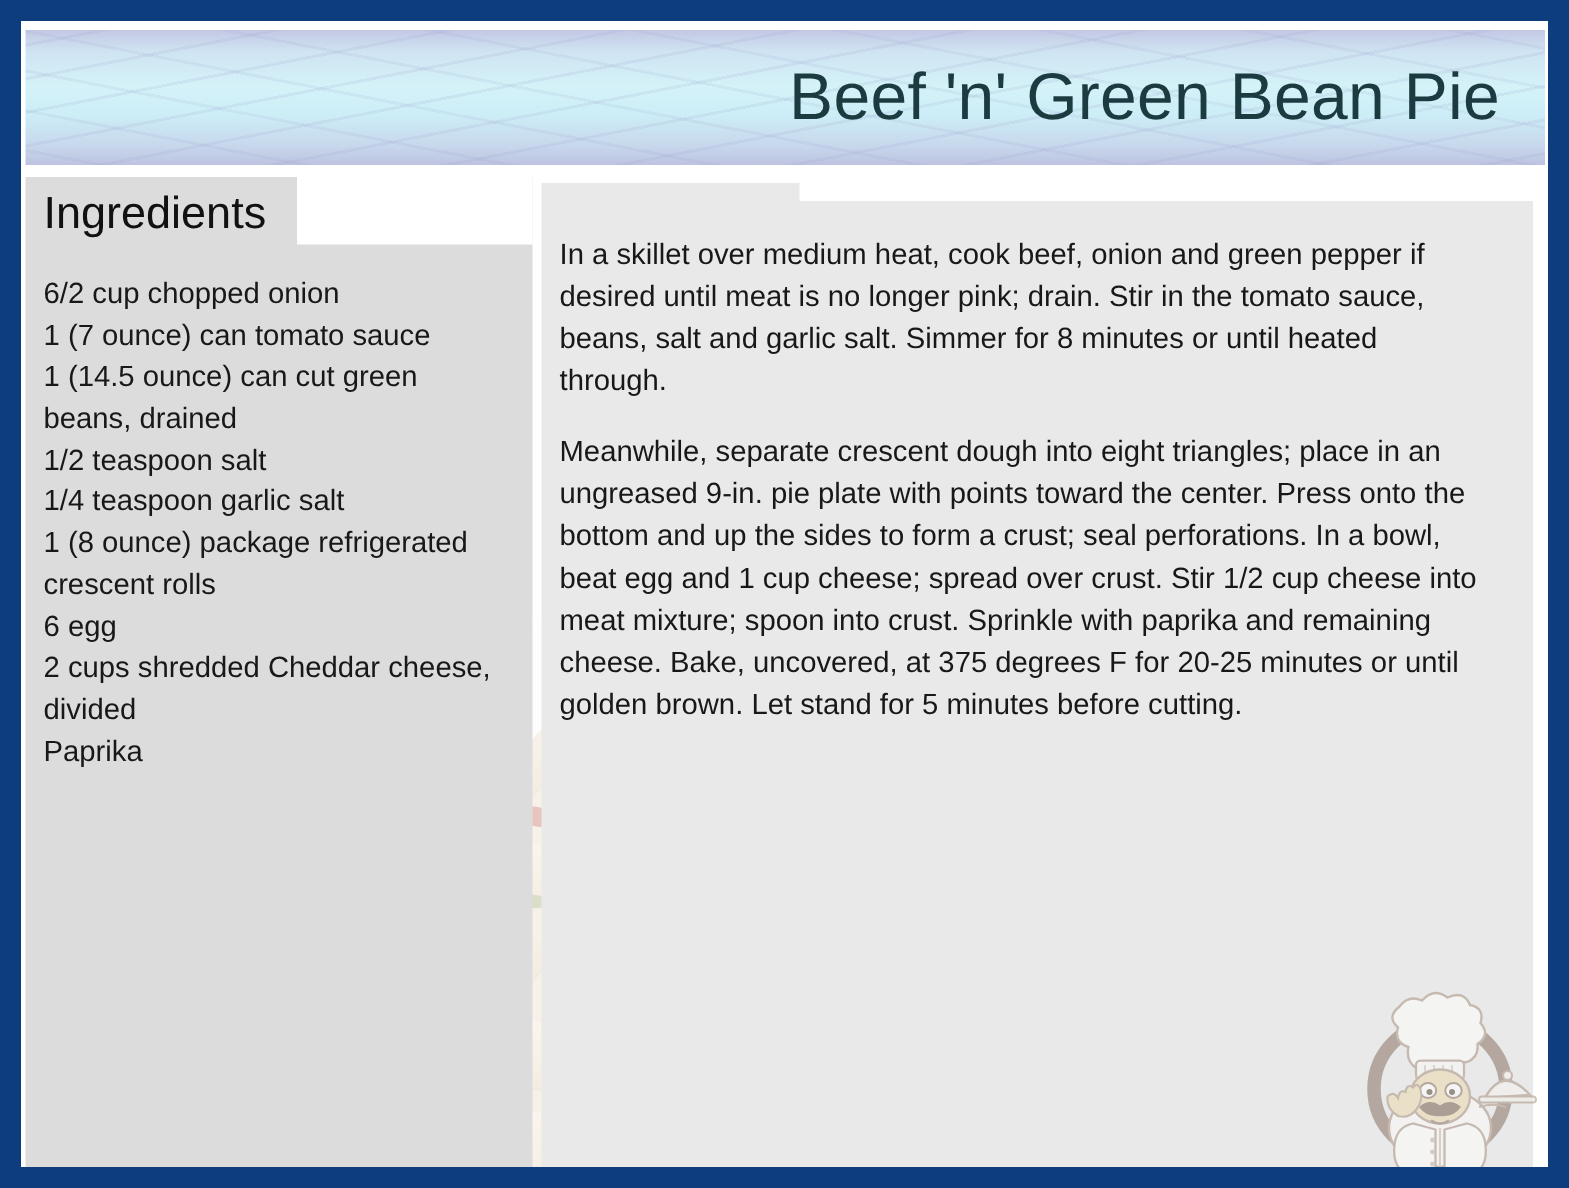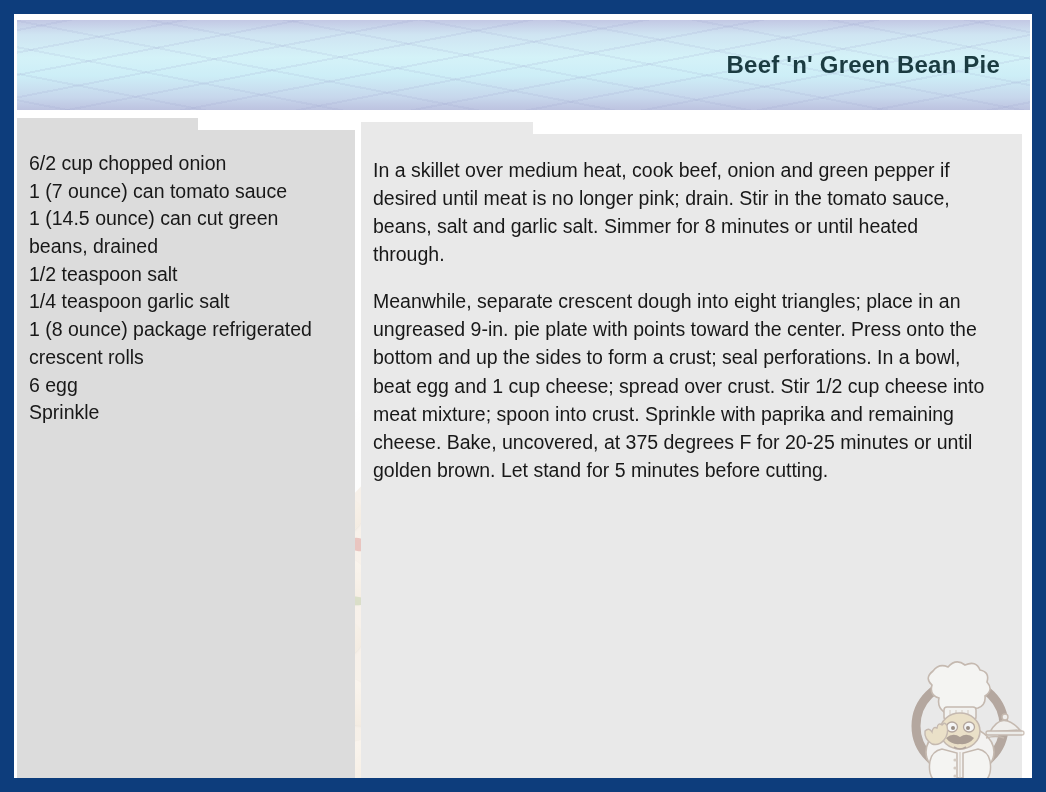--- a/index.html
+++ b/index.html
@@ -59,25 +59,24 @@
         #cdeef7 62%,
         #c7d7ec 86%,
         #bdc3e0 100%);
     overflow: hidden;
   }
   #banner-title {
     position: absolute;
     right: 30px;
     top: 50%;
     transform: translateY(-50%);
-    font-size: 24px;
+    font-size: 44px;
     color: #1b3b41;
     letter-spacing: 0.2px;
     white-space: nowrap;
-    font-weight: bold;
   }
 
   
   #photo-watermark {
     position: absolute;
     left: 170px;
     top: 350px;
     width: 710px;
     height: 430px;
     opacity: 0.40;
@@ -276,30 +275,32 @@
         <div class="pep" style="left:96px;  top:348px; width:16px; height:12px; transform:rotate(18deg);"></div>
         <div class="pep" style="left:250px; top:356px; width:18px; height:13px; transform:rotate(-28deg);"></div>
       </div>
     </div>
 
     <div id="cols">
 
       <div class="panel" id="panel-ingredients">
         <div class="section-head">
           <div class="head-notch" id="notch-ingredients"></div>
+          <span style="position:relative;">Ingredients</span>
         </div>
         <div class="body-text" id="ingredients-list">
             <div class="ing-line">6/2 cup chopped onion</div>
             <div class="ing-line">1 (7 ounce) can tomato sauce</div>
             <div class="ing-line">1 (14.5 ounce) can cut green beans, drained</div>
             <div class="ing-line">1/2 teaspoon salt</div>
             <div class="ing-line">1/4 teaspoon garlic salt</div>
             <div class="ing-line">1 (8 ounce) package refrigerated crescent rolls</div>
             <div class="ing-line">6 egg</div>
-            <div class="ing-line">Sprinkle</div>
+            <div class="ing-line">2 cups shredded Cheddar cheese, divided</div>
+            <div class="ing-line">Paprika</div>
           </div>
       </div>
 
       <div class="panel" id="panel-directions">
         <div class="section-head">
           <div class="head-notch" id="notch-directions"></div>
         </div>
         <div class="body-text" id="directions-body">
             <p class="dir-para">In a skillet over medium heat, cook beef, onion and green pepper if desired until meat is no longer pink; drain. Stir in the tomato sauce, beans, salt and garlic salt. Simmer for 8 minutes or until heated through.</p>
             <p class="dir-para">Meanwhile, separate crescent dough into eight triangles; place in an ungreased 9-in. pie plate with points toward the center. Press onto the bottom and up the sides to form a crust; seal perforations. In a bowl, beat egg and 1 cup cheese; spread over crust. Stir 1/2 cup cheese into meat mixture; spoon into crust. Sprinkle with paprika and remaining cheese. Bake, uncovered, at 375 degrees F for 20-25 minutes or until golden brown. Let stand for 5 minutes before cutting.</p>

